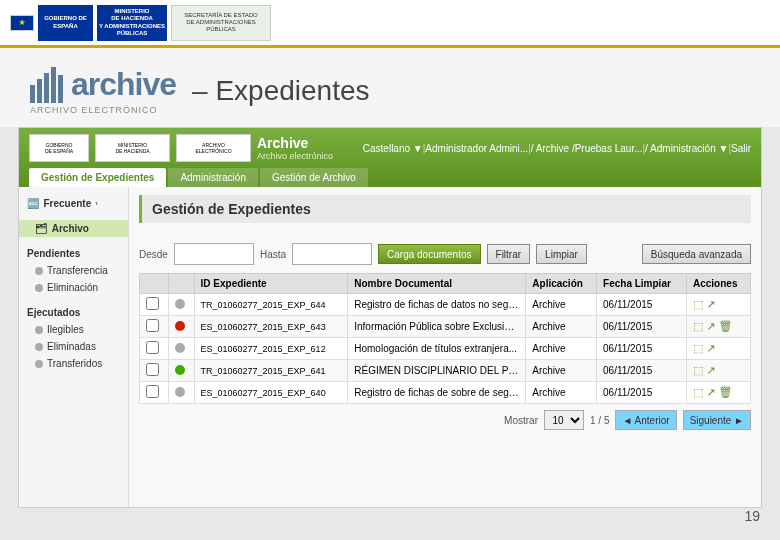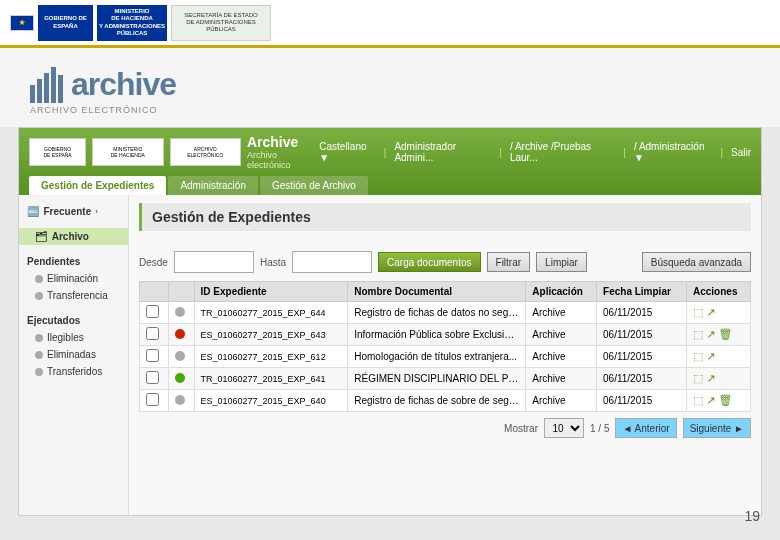--- a/index.html
+++ b/index.html
@@ -180,21 +180,21 @@
       font-weight: bold;
       color: #fff;
     }
     .app-title-block .title-sub {
       font-size: 9px;
       color: #e0f0c0;
     }
     .app-header-right {
       display: flex;
       align-items: center;
-      gap: 8px;
+      gap: 0;
       font-size: 10px;
       color: #fff;
     }
     .app-header-right .sep { color: #c0e080; }
     .nav-bar {
       display: flex;
       gap: 2px;
       padding-top: 2px;
     }
     .nav-tab {
@@ -422,20 +422,21 @@
         <div class="archive-bar" style="height:18px;"></div>
         <div class="archive-bar" style="height:24px;"></div>
         <div class="archive-bar" style="height:30px;"></div>
         <div class="archive-bar" style="height:36px;"></div>
         <div class="archive-bar" style="height:28px;"></div>
       </div>
       <span class="archive-text-large">archive</span>
     </div>
     <div class="archive-subtitle">ARCHIVO ELECTRÓNICO</div>
   </div>
+  <span class="dash-expedientes">– Expedientes</span>
 </div>
 
 <div class="app-container">
 
   <div class="app-header">
     <div class="app-header-top">
       <div class="app-header-left">
         <div class="app-logo-small" style="font-size:5px;text-align:center;">GOBIERNO<br>DE ESPAÑA</div>
         <div class="app-logo-small2" style="font-size:5px;text-align:center;">MINISTERIO<br>DE HACIENDA</div>
         <div class="app-logo-small2" style="font-size:5px;text-align:center;">ARCHIVO<br>ELECTRÓNICO</div>
@@ -478,25 +479,25 @@
           <span>🗂</span>
           <span>Archivo</span>
         </div>
       </div>
       <div class="sidebar-section">
         <div class="sidebar-section-title">
           <span>Pendientes</span>
         </div>
         <div class="sidebar-item">
           <span class="sidebar-dot"></span>
-          <span>Eliminación</span>
+          <span>Transferencia</span>
         </div>
         <div class="sidebar-item">
           <span class="sidebar-dot"></span>
-          <span>Transferencia</span>
+          <span>Eliminación</span>
         </div>
       </div>
       <div class="sidebar-section">
         <div class="sidebar-section-title">
           <span>Ejecutados</span>
         </div>
         <div class="sidebar-item">
           <span class="sidebar-dot"></span>
           <span>Ilegibles</span>
         </div>

